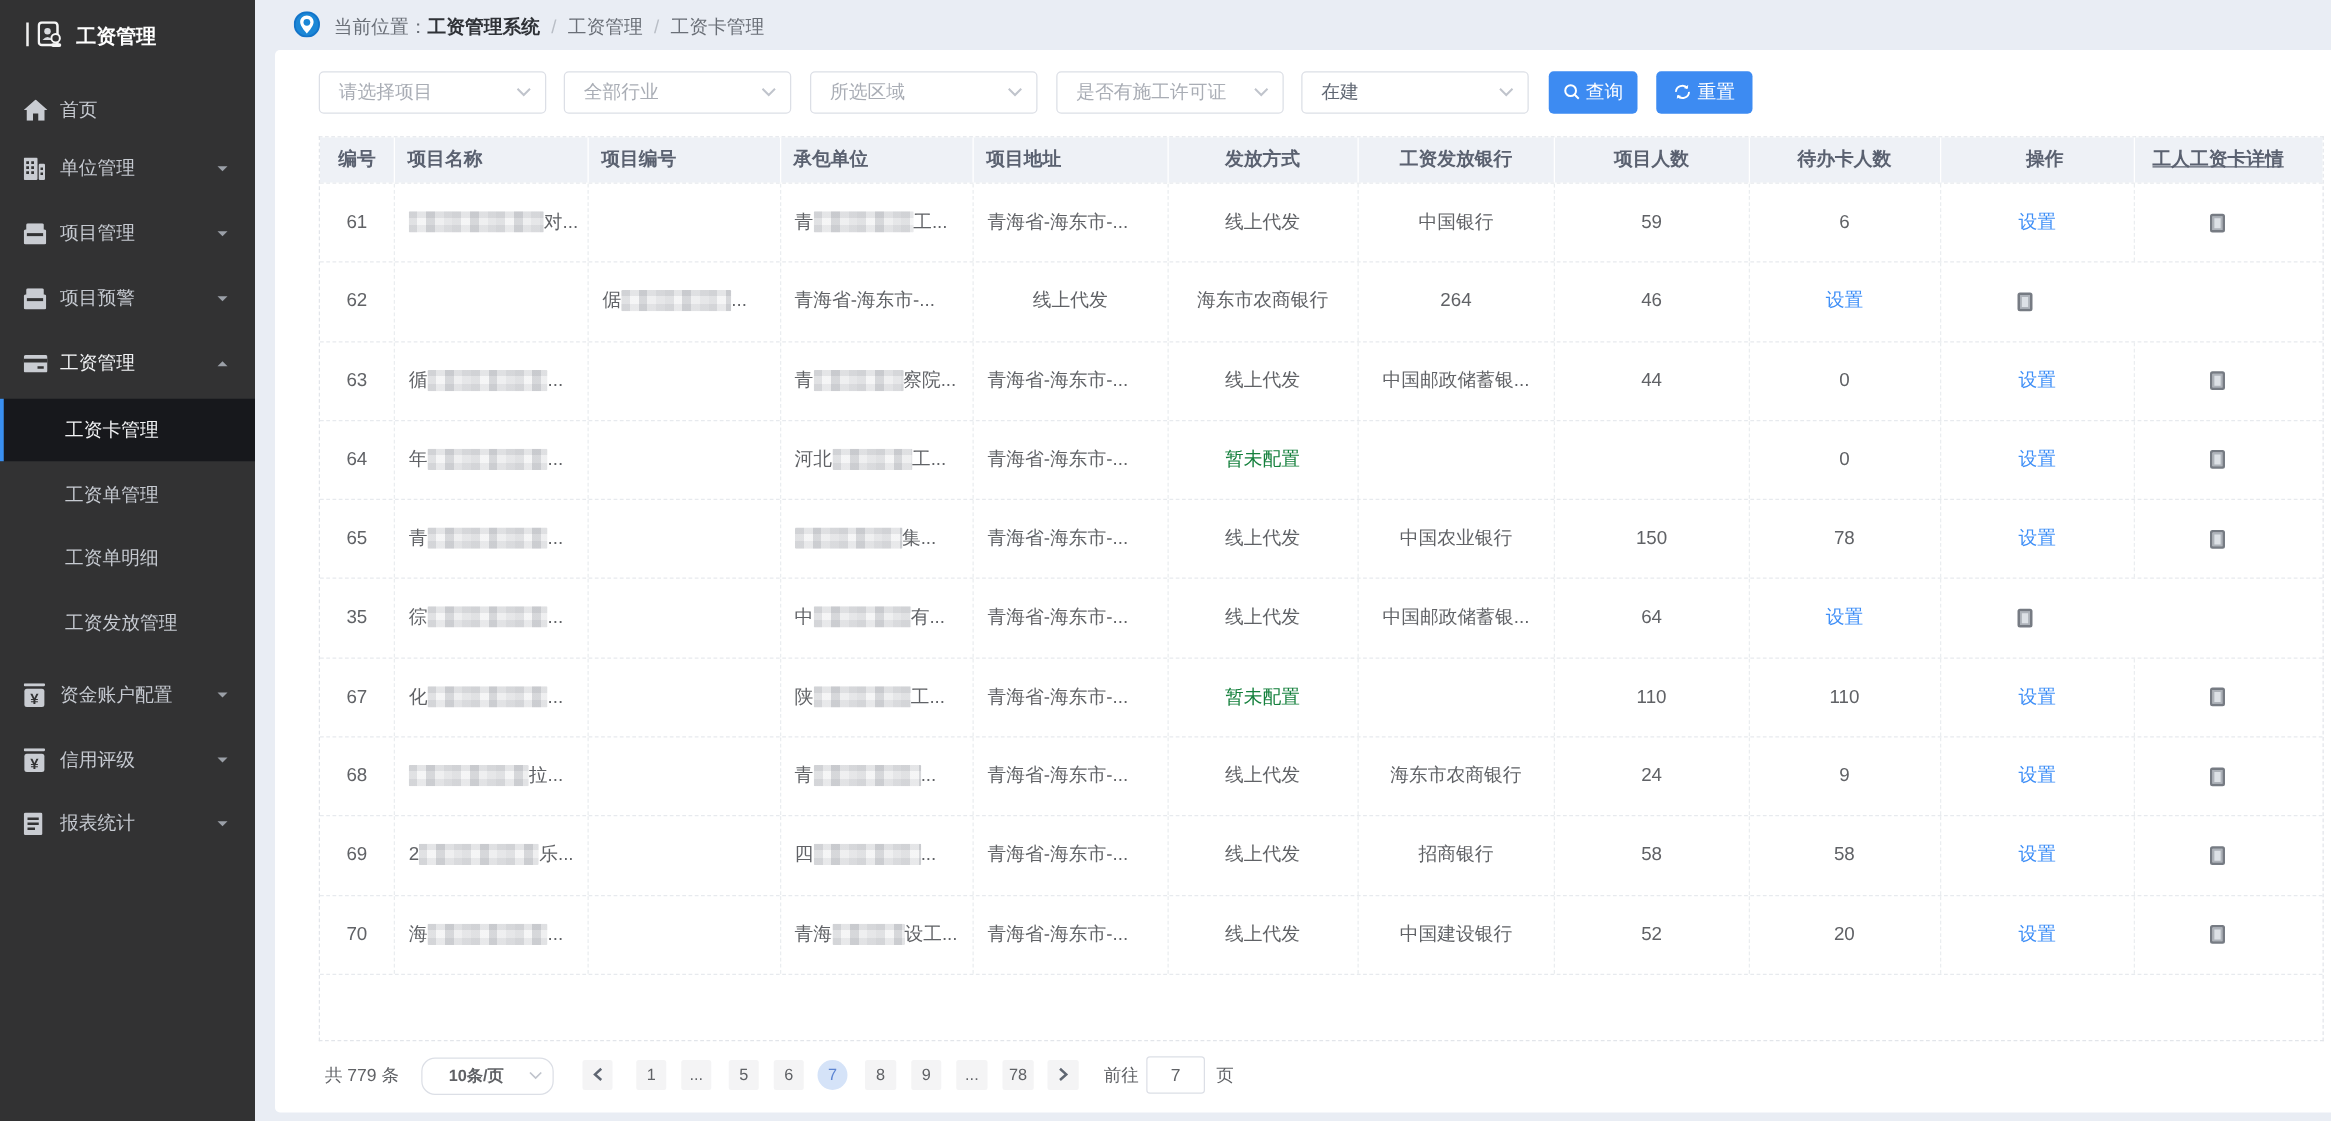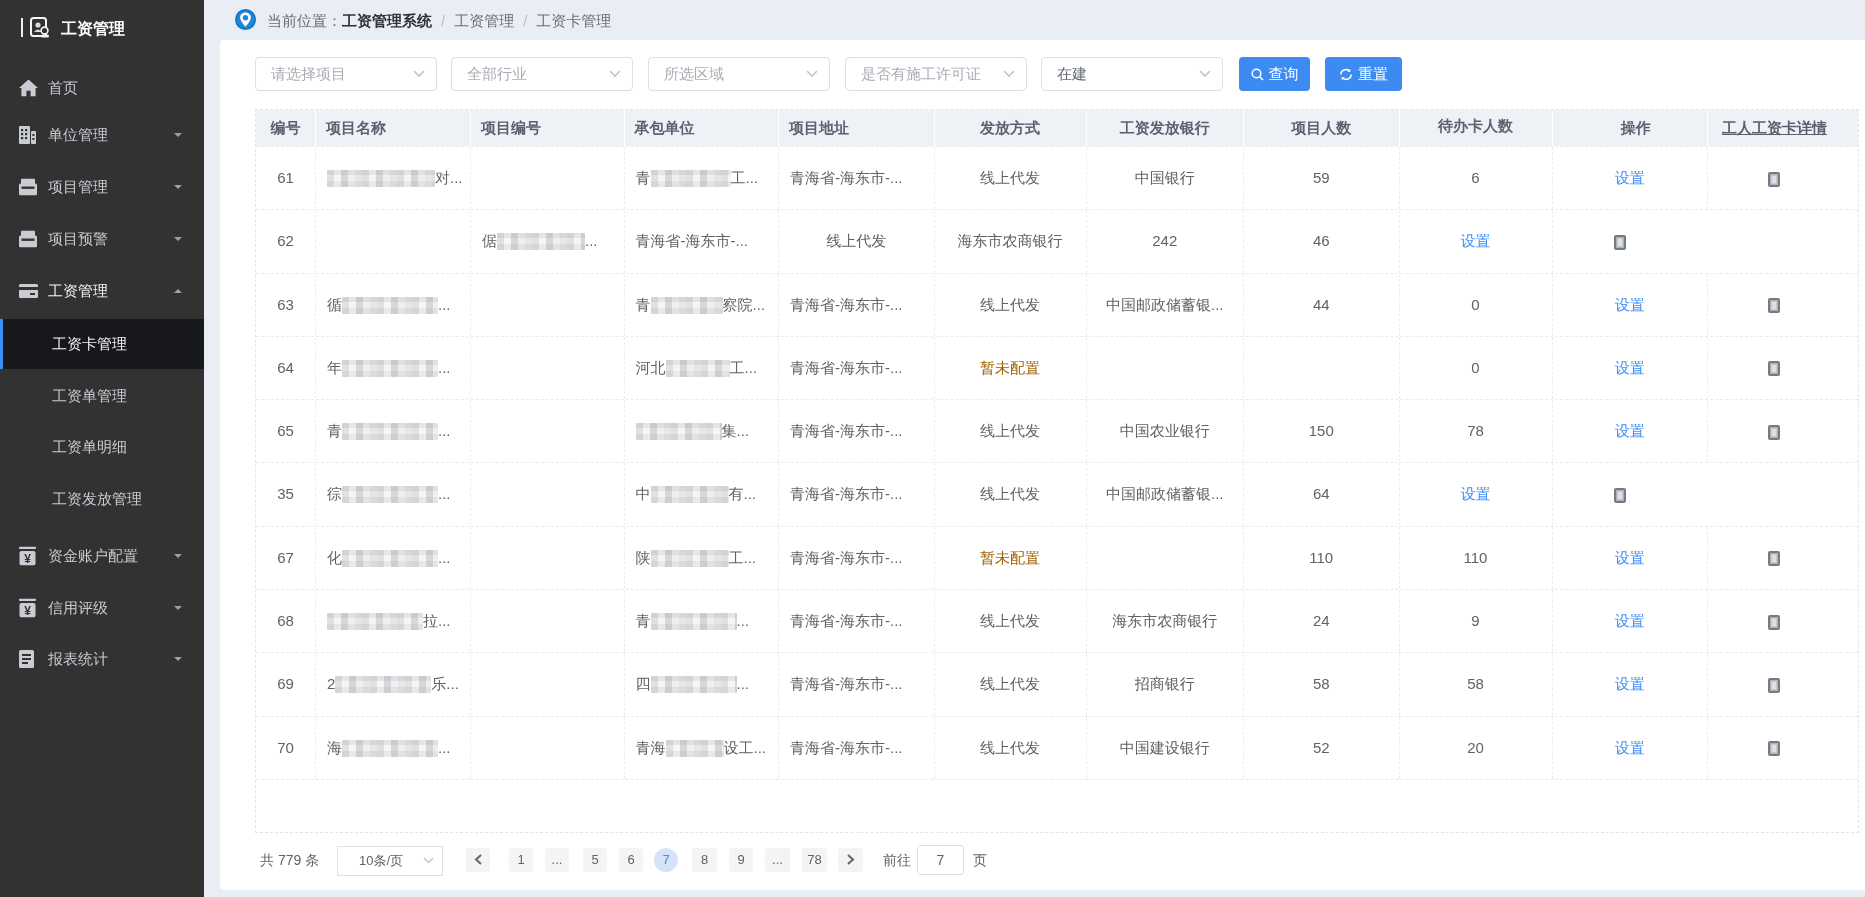--- a/index.html
+++ b/index.html
@@ -40,31 +40,31 @@
   
   .tbl { position:absolute; left:255px; top:109px; width:1604px; border:1px dashed #e2e5ea; }
   .trow { display:grid; grid-template-columns:60px 155px 153.5px 154.5px 155.5px 152px 157.5px 155.5px 153px 155.5px 151px; }
   .thead { background:#eef1f6; height:36px; }
   .thead .c { font-weight:bold; color:#5a6170; font-size:15px; line-height:36px; border-right:1px solid #fff; padding-left:10px; }
   .thead .c:last-child { border-right:none; }
   .tr { height:63.3px; border-top:1px dashed #e7eaee; }
   .tr .c { font-size:15px; color:#606266; line-height:62px; border-right:1px dashed #eaedf0; padding-left:11px; white-space:nowrap; overflow:hidden; }
   .tr .c:last-child { border-right:none; }
   .tr .c.ctr { text-align:center; padding-left:0; }
-  .red { color:#a16207; }
+  .red { color:#15803d; }
   .blue, .tr .c.blue { color:#3f8ff7; }
   .filler { height:53px; border-top:1px dashed #e7eaee; }
   .mos { display:inline-block; height:17px; vertical-align:-4px; border-radius:1px;
     background-image:
       repeating-linear-gradient(90deg, rgba(60,66,80,.13) 0 7px, rgba(60,66,80,.02) 7px 14px, rgba(60,66,80,.18) 14px 21px, rgba(60,66,80,.05) 21px 28px, rgba(60,66,80,.10) 28px 35px),
       repeating-linear-gradient(0deg, rgba(60,66,80,.10) 0 6px, rgba(60,66,80,.03) 6px 12px, rgba(60,66,80,.12) 12px 18px);
   }
   .cardic { display:inline-block; width:12px; height:15px; border:2px solid #767b83; border-radius:2px; background:#dde1e6; vertical-align:middle; box-shadow:inset 0 0 0 1.5px #aeb3ba; }
   .pgtotal { position:absolute; left:260px; top:852px; font-size:14px; color:#606266; }
-  .pgsize { position:absolute; left:337px; top:846px; width:106px; height:30px; border:1px solid #dcdfe6; border-radius:0; background:#fff; font-size:13px; color:#606266; text-align:center; line-height:28px; padding-right:18px; }
+  .pgsize { position:absolute; left:337px; top:846px; width:106px; height:30px; border:1px solid #dcdfe6; border-radius:11px; background:#fff; font-size:13px; color:#606266; text-align:center; line-height:28px; padding-right:18px;font-weight:bold; }
   .pgsize .chev { position:absolute; right:8px; top:10px; }
   .pbtn { position:absolute; top:848px; height:24px; min-width:24px; background:#f4f4f5; border-radius:2px; color:#606266; font-size:13px; line-height:24px; text-align:center; }
   .pbtn.cur { background:#d5e3f8; border-radius:50%; width:24px; color:#5d85d2; }
   .pgjump { position:absolute; top:852px; font-size:14px; color:#606266; }
   .pginput { position:absolute; left:917px; top:845px; width:47px; height:30px; border:1px solid #dcdfe6; border-radius:3px; background:#fff; text-align:center; line-height:28px; font-size:14px; color:#606266; }
 </style>
 </head>
 <body>
 
 <div class="side">
@@ -214,21 +214,21 @@
 <div class="tbl">
   <div class="trow thead">
     <div class="c" style="text-align:center;padding-left:0;">编号</div>
     <div class="c">项目名称</div>
     <div class="c">项目编号</div>
     <div class="c">承包单位</div>
     <div class="c">项目地址</div>
     <div class="c" style="text-align:center;padding-left:0;">发放方式</div>
     <div class="c" style="text-align:center;padding-left:0;">工资发放银行</div>
     <div class="c" style="text-align:center;padding-left:0;">项目人数</div>
-    <div class="c" style="text-align:center;padding-left:0;font-family:Liberation Mono, monospace;">待办卡人数</div>
+    <div class="c" style="text-align:center;padding-left:0;">待办卡人数</div>
     <div class="c" style="text-align:center;padding-left:12px;">操作</div>
     <div class="c" style="text-align:left;padding-left:14px;text-decoration:underline;">工人工资卡详情</div>
   </div>
 
   <div id="rows">
       <div class="trow tr">
     <div class="c ctr">61</div>
     <div class="c"><span class="mos" style="width:108px;"></span>对...</div>
     <div class="c"></div>
     <div class="c">青<span class="mos" style="width:80px;"></span>工...</div>
@@ -240,21 +240,21 @@
     <div class="c ctr blue">设置</div>
     <div class="c ctr"><span class="cardic" style="margin-right:20px;"></span></div>
   </div>
       <div class="trow tr">
     <div class="c ctr">62</div>
     <div class="c"></div>
     <div class="c">倨<span class="mos" style="width:88px;"></span>...</div>
     <div class="c">青海省-海东市-...</div>
     <div class="c ctr">线上代发</div>
     <div class="c ctr">海东市农商银行</div>
-    <div class="c ctr">242</div>
+    <div class="c ctr">264</div>
     <div class="c ctr">46</div>
     <div class="c ctr blue">设置</div>
     <div class="c ctr"><span class="cardic" style="margin-right:20px;"></span></div>
   </div>
       <div class="trow tr">
     <div class="c ctr">63</div>
     <div class="c">循<span class="mos" style="width:96px;"></span>...</div>
     <div class="c"></div>
     <div class="c">青<span class="mos" style="width:72px;"></span>察院...</div>
     <div class="c">青海省-海东市-...</div>

